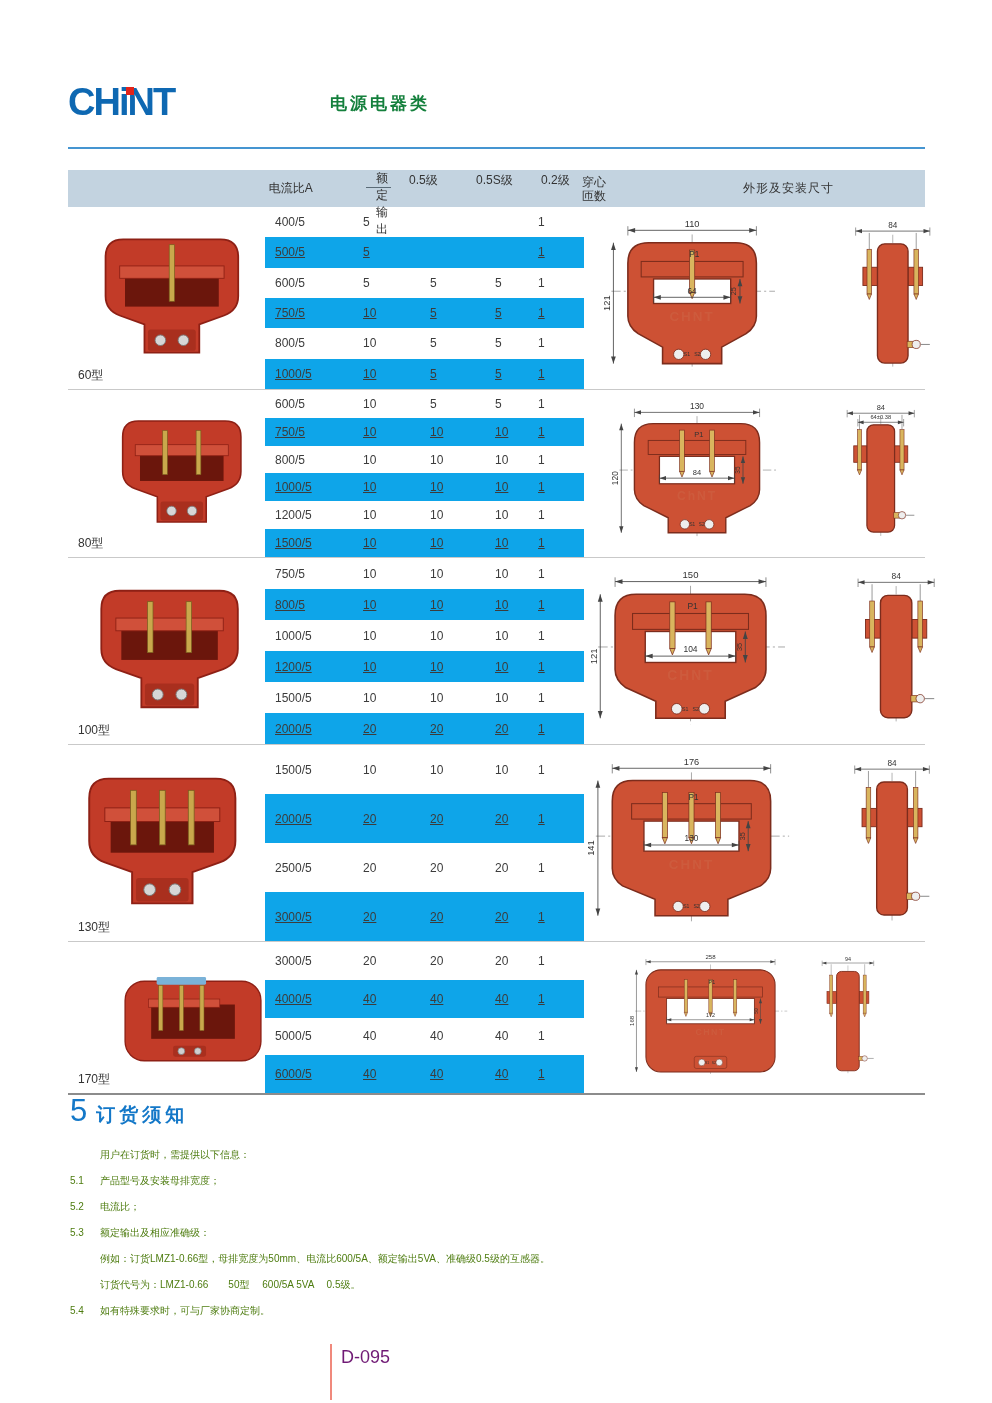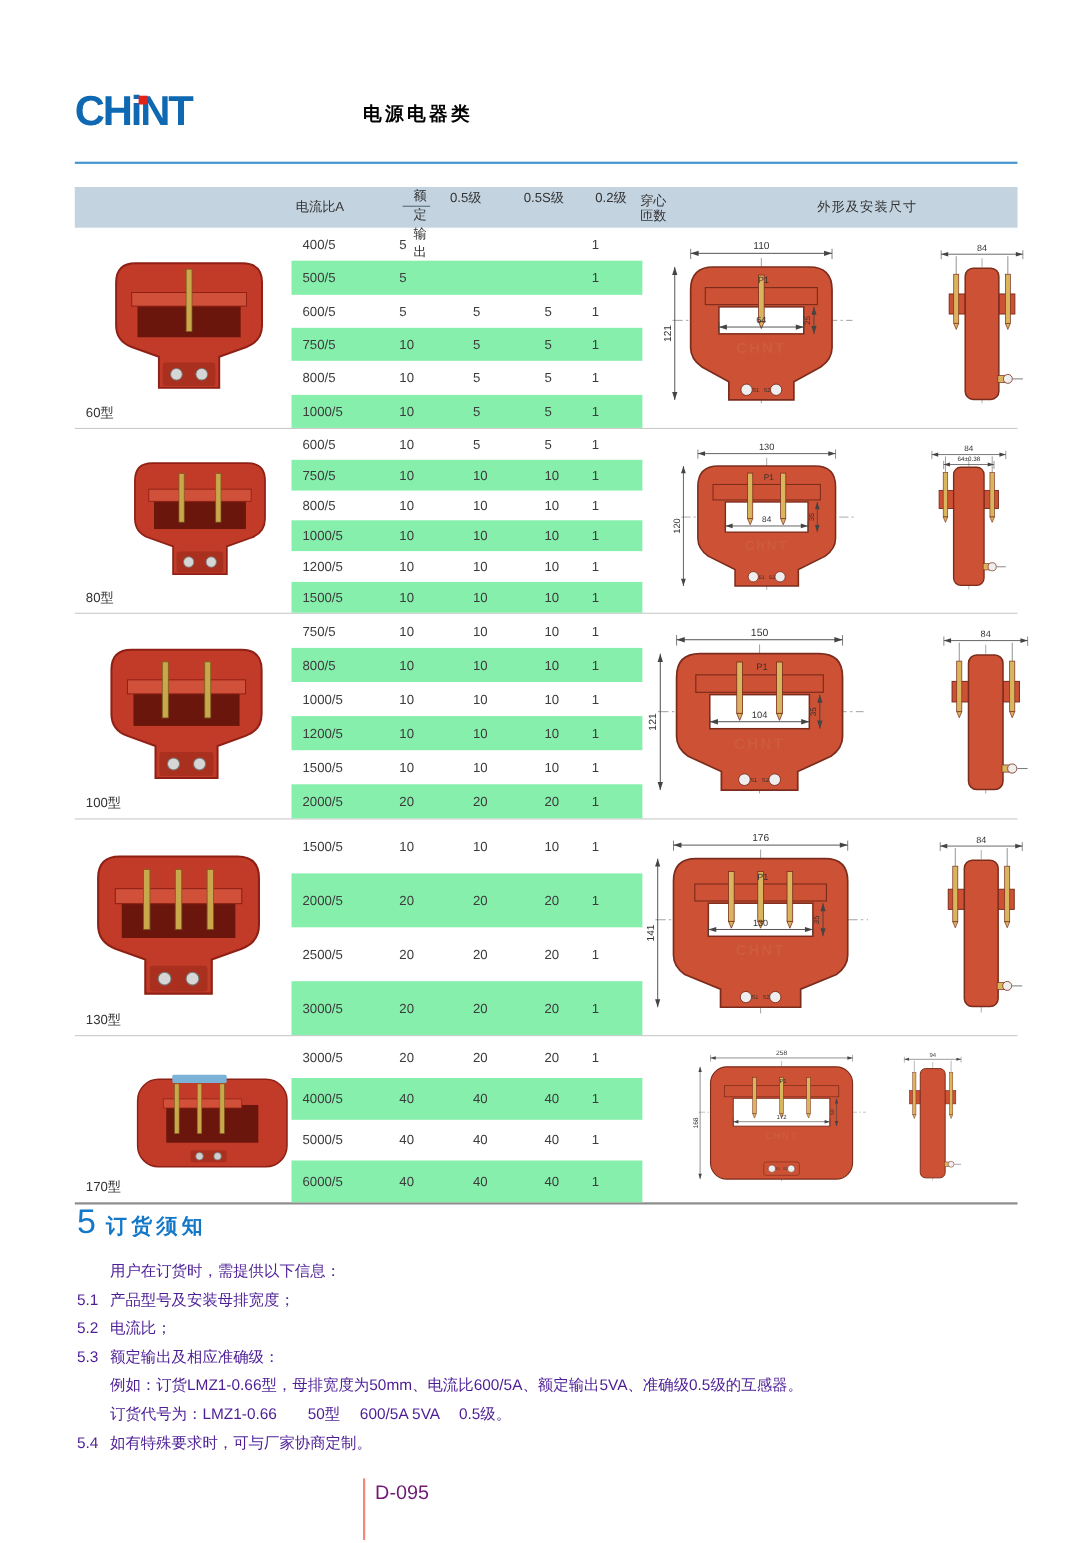--- a/index.html
+++ b/index.html
@@ -4,21 +4,21 @@
 <style>
   html,body{margin:0;padding:0;}
   body{
     width:992px;height:1403px;position:relative;background:#fff;
     font-family:"Liberation Sans","DejaVu Sans",sans-serif;color:#333;overflow:hidden;
   }
   
   .pg-header{position:absolute;left:68px;top:82px;width:857px;height:66px;}
   .logo{position:absolute;left:0;top:0;font-size:38px;font-weight:bold;color:#0e68b2;letter-spacing:-2px;line-height:40px;}
   .logo .dot{position:absolute;left:58px;top:5px;width:8px;height:8px;background:#e2231a;}
-  .pg-title{position:absolute;left:262px;top:10px;font-size:17px;font-weight:bold;color:#000000;letter-spacing:3px;}
+  .pg-title{position:absolute;left:262px;top:10px;font-size:17px;font-weight:bold;color:#15803d;letter-spacing:3px;}
   .blue-rule{position:absolute;left:68px;top:147px;width:857px;height:2px;background:#4595d1;}
   
   .cat-table{position:absolute;left:68px;top:170px;width:857px;}
   .thead{display:flex;height:37px;background:#c3d3e0;font-size:12px;color:#333;gap:33px;}
   .th-photo{width:197px;}
   .th-ratio{width:90px;display:flex;align-items:center;padding-left:10px;box-sizing:border-box;}
   .th-group{width:179px;display:flex;box-sizing:border-box;}
   .th-group-top{height:17px;line-height:17px;padding-left:10px;border-bottom:1px solid #5a6b77;margin-right:10px;}
   .th-sub{display:flex;height:19px;align-items:flex-end;}
   .th-turns{width:50px;display:flex;flex-direction:column;justify-content:center;line-height:14px;padding-left:4px;box-sizing:border-box;}
@@ -27,30 +27,30 @@
   .c-a{width:67px;padding-left:8px;box-sizing:border-box;}
   .c-b{width:65px;padding-left:8px;box-sizing:border-box;}
   .c-c{width:47px;padding-left:8px;box-sizing:border-box;}
   .c-turns{width:50px;padding-left:4px;box-sizing:border-box;}
   .block{display:flex;border-bottom:1px solid #c9c9c9;}
   .block.last{border-bottom:2px solid #8c8c8c;}
   .cell-photo{width:197px;position:relative;display:flex;align-items:center;justify-content:flex-end;}
   .model{position:absolute;left:10px;bottom:5px;font-size:12px;color:#333;}
   .cell-rows{width:319px;display:flex;flex-direction:column;}
   .trow{flex:1;display:flex;align-items:center;font-size:12px;color:#3c3c3c;}
-  .trow.alt{background:#86efac;}
+  .trow.alt{background:#0ea5e9;text-decoration:underline;}
   .cell-draw{width:341px;display:flex;align-items:center;justify-content:center;gap:16px;}
   .dwrap{display:flex;align-items:center;justify-content:center;}
   svg text{font-family:"Liberation Sans","DejaVu Sans",sans-serif;}
   
   .sec5{position:absolute;left:70px;top:1094px;width:860px;}
   .sec5-head{display:flex;align-items:baseline;color:#1478c8;}
   .sec5-num{font-size:31px;line-height:34px;}
   .sec5-title{font-size:19px;margin-left:9px;letter-spacing:4px;font-weight:bold;}
-  .sec5-body{margin-top:14px;font-size:14px;color:#4c1d95;}
+  .sec5-body{margin-top:14px;font-size:10px;color:#4d7c0f;}
   .s5-line{display:flex;line-height:26px;}
   .s5-num{width:30px;flex:none;}
   .s5-line.ind{padding-left:30px;}
   
   .footer-line{position:absolute;left:330px;top:1344px;width:2px;height:56px;background:#f0897c;}
   .footer-page{position:absolute;left:341px;top:1347px;font-size:18px;color:#701a75;}
 </style>
 </head>
 <body>
 

